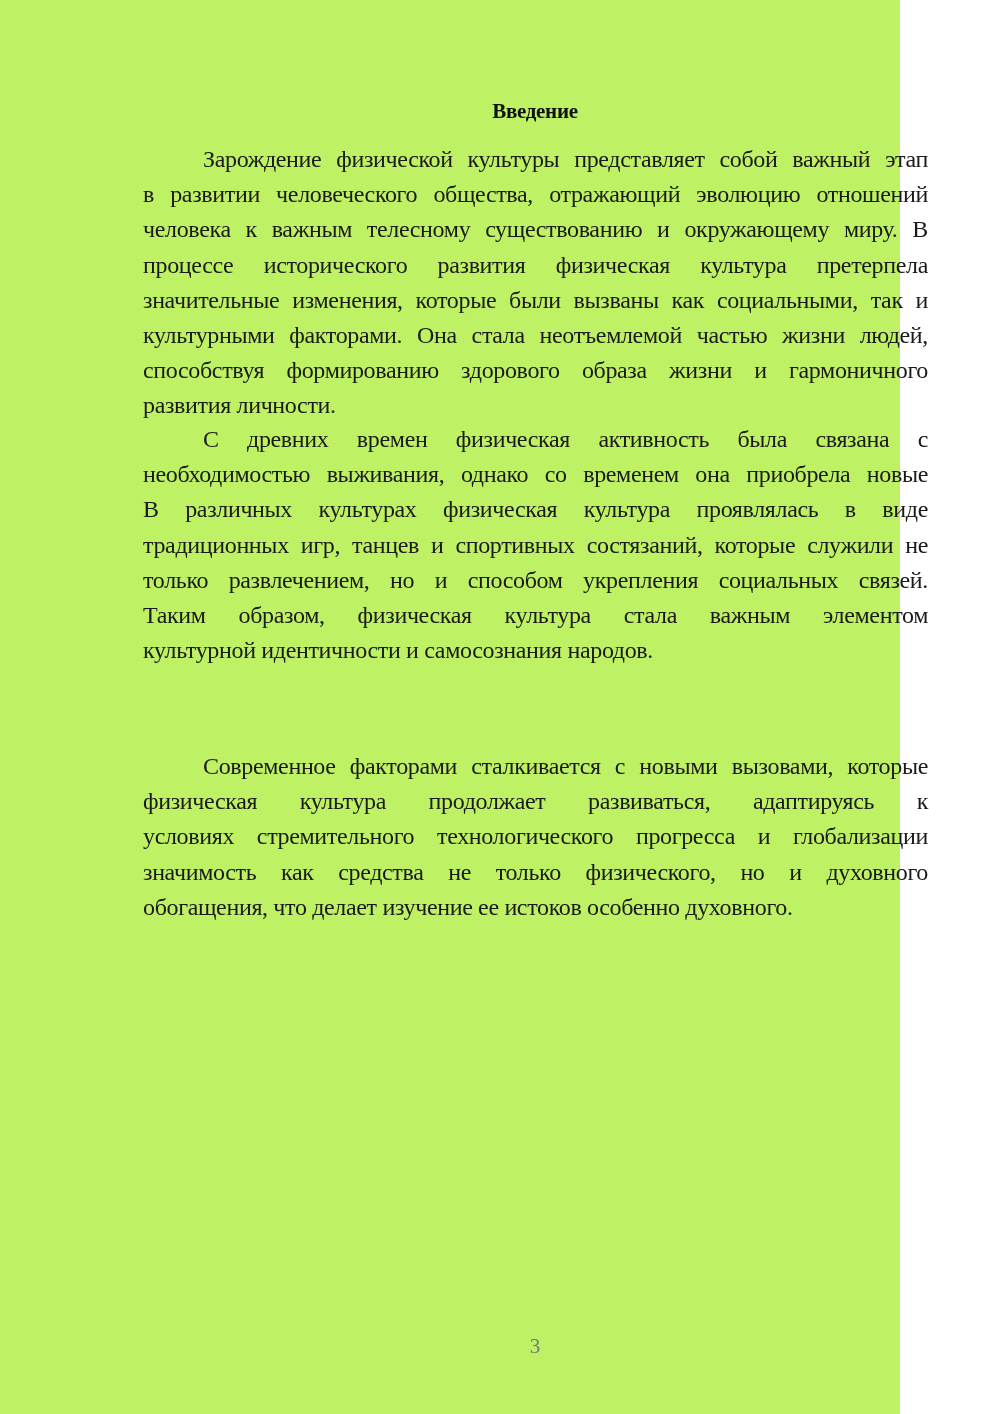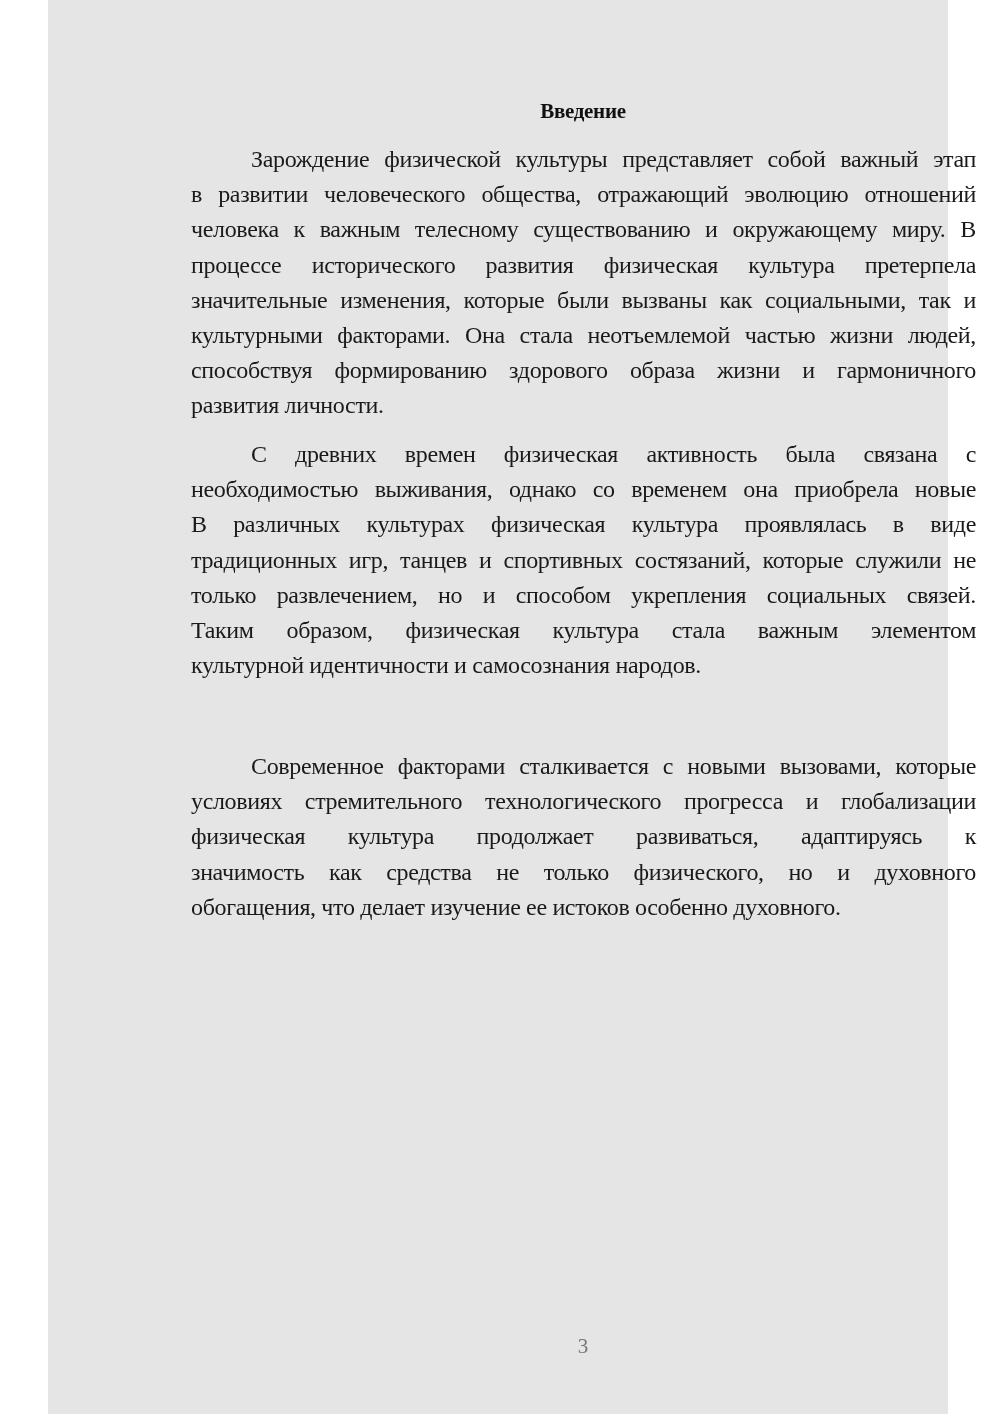--- a/index.html
+++ b/index.html
@@ -13,22 +13,21 @@
       position: relative;
       overflow: hidden;
       font-family: "Liberation Serif", "DejaVu Serif", serif;
       color: #1a1a1a;
     }
     .page {
       position: absolute;
       left: 0; top: 0;
       width: 900px;
       height: 1414px;
-      background: #e5e5e5;
-      margin-left: 48px;
+      background: #bef264;
     }
     .title {
       position: absolute;
       top: 98px;
       left: 0;
       width: 1070px;
       text-align: center;
       font-weight: bold;
       font-size: 21px;
       line-height: 26px;
@@ -46,21 +45,21 @@
       display: block;
       text-align: justify;
       text-align-last: justify;
       white-space: nowrap;
       height: 35.2px;
       letter-spacing: -0.35px;
     }
     .line.first { padding-left: 60px; }
     .line.last { text-align-last: left; }
     .p1 { top: 142px; }
-    .p2 { top: 437px; }
+    .p2 { top: 422px; }
     .p3 { top: 749px; }
     .page-number {
       position: absolute;
       top: 1334px;
       left: 0;
       width: 1070px;
       text-align: center;
       font-size: 21px;
       color: #777;
     }
@@ -88,21 +87,21 @@
     <span class="line">необходимостью выживания, однако со временем она приобрела новые</span>
     <span class="line">В различных культурах физическая культура проявлялась в виде</span>
     <span class="line">традиционных игр, танцев и спортивных состязаний, которые служили не</span>
     <span class="line">только развлечением, но и способом укрепления социальных связей.</span>
     <span class="line">Таким образом, физическая культура стала важным элементом</span>
     <span class="line last">культурной идентичности и самосознания народов.</span>
   </div>
 
   <div class="para p3">
     <span class="line first">Современное факторами сталкивается с новыми вызовами, которые</span>
+    <span class="line">физическая культура продолжает развиваться, адаптируясь к</span>
     <span class="line">условиях стремительного технологического прогресса и глобализации</span>
-    <span class="line">физическая культура продолжает развиваться, адаптируясь к</span>
     <span class="line">значимость как средства не только физического, но и духовного</span>
     <span class="line last">обогащения, что делает изучение ее истоков особенно духовного.</span>
   </div>
 
   <div class="page-number">3</div>
 
 </div>
 
 </body></html>

